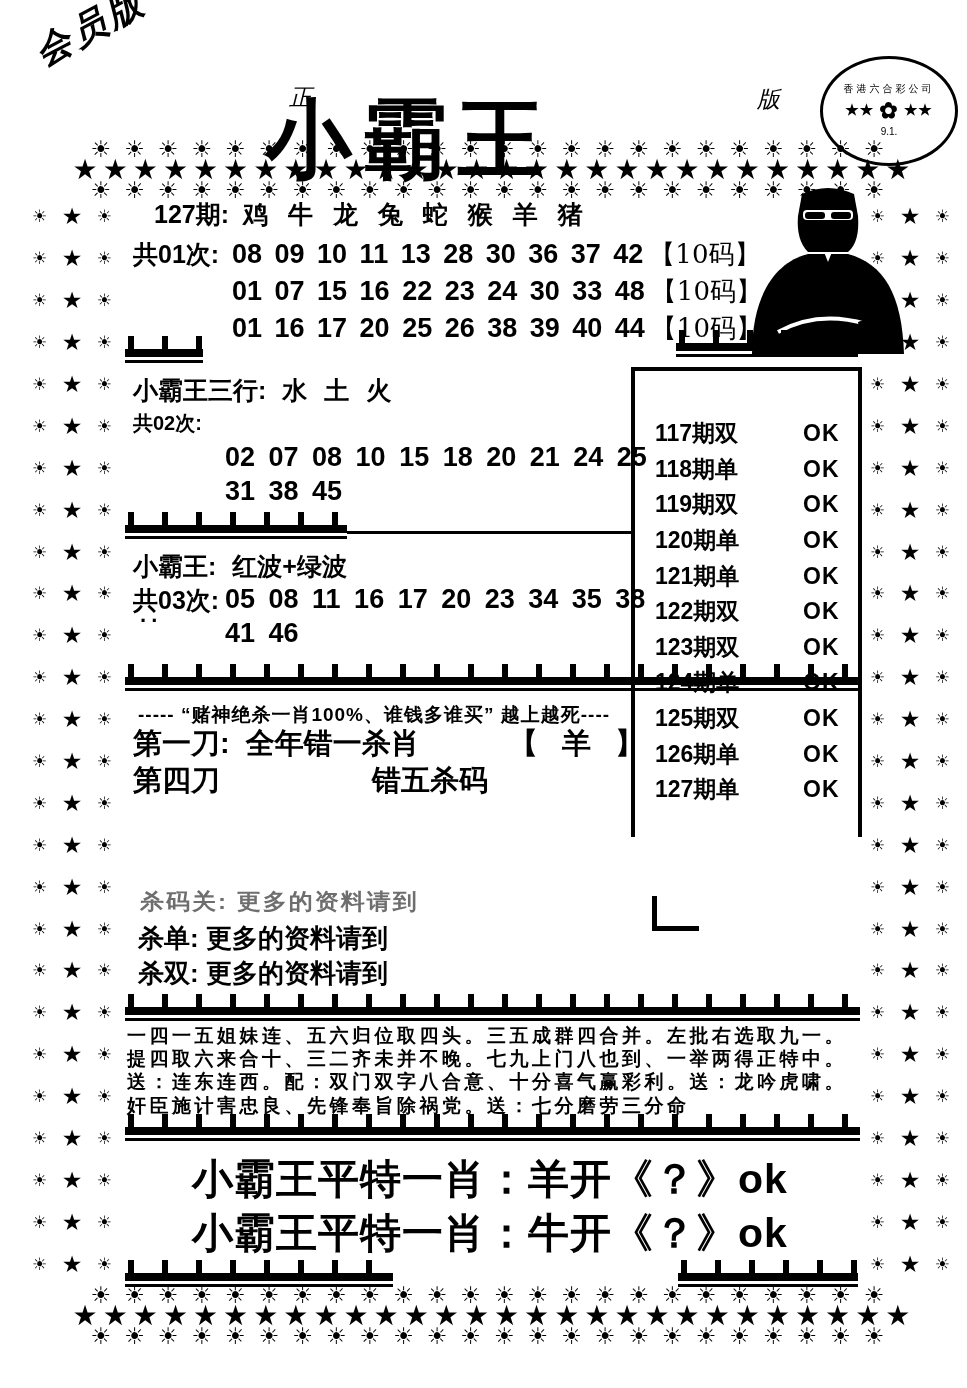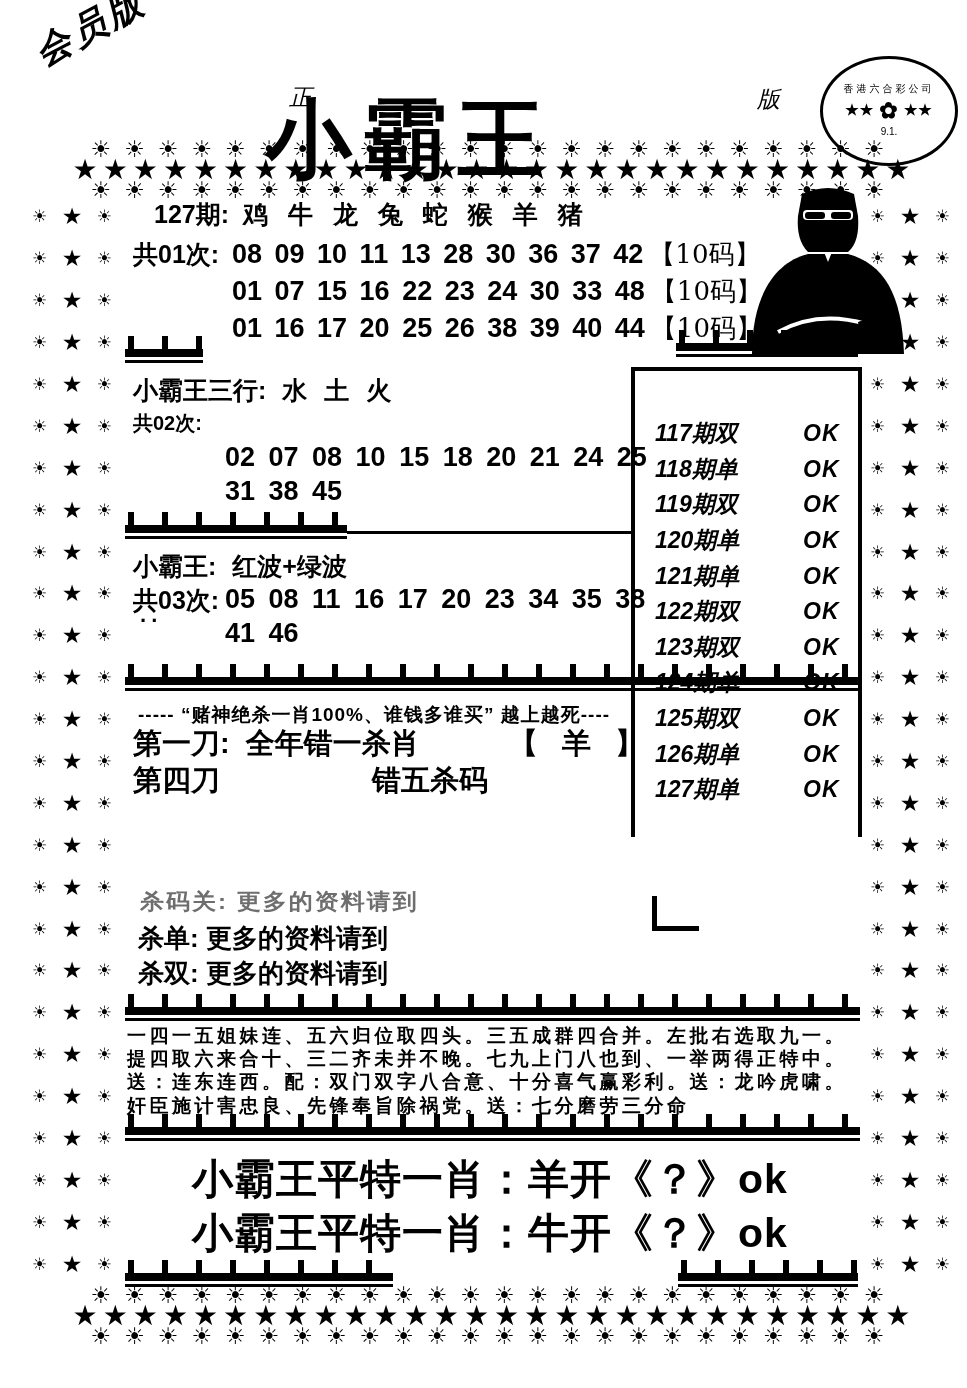--- a/index.html
+++ b/index.html
@@ -75,21 +75,21 @@
   .s3-times{left:133px; top:584px; font-size:25px; font-weight:bold;}
   .s3-dots{left:140px; top:608px; font-size:22px; font-weight:bold; letter-spacing:4px;}
   .s3-rows{left:225px; top:582px; font-size:27px; font-weight:bold; line-height:34px; word-spacing:6px;}
 
   
   .ok-box{left:631px; top:367px; width:231px; height:470px; border:4px solid #000; border-bottom:none; box-sizing:border-box;}
   .ok-rows{position:absolute; left:0; top:45px; width:100%;}
   .ok-row{height:35.6px; display:flex; align-items:center; font-size:23px; font-weight:bold;}
   .ok-row .lbl{margin-left:20px;}
   .ok-row .st{position:absolute; left:168px; letter-spacing:1px;}
-  .ok-row{position:relative;font-style:italic;}
+  .ok-row{position:relative;}
 
   
   .killer-header{left:138px; top:702px; width:730px; font-size:19px; font-weight:bold; letter-spacing:1px; white-space:nowrap;}
   .knife-rows{left:133px; top:724px; width:730px;}
   .knife-row{position:relative; height:36.5px; font-size:29px; font-weight:bold; white-space:nowrap;}
   .knife-row .desc{margin-left:16px;}
   .knife-row .res{position:absolute; left:376px; letter-spacing:8px;}
   .knife-row.r4 .desc{margin-left:152px;}
 
   .sha-faded{left:140px; top:886px; font-size:24px; font-weight:bold; color:#4a4a4a; opacity:.8; letter-spacing:2px; transform:scaleY(.92);}

